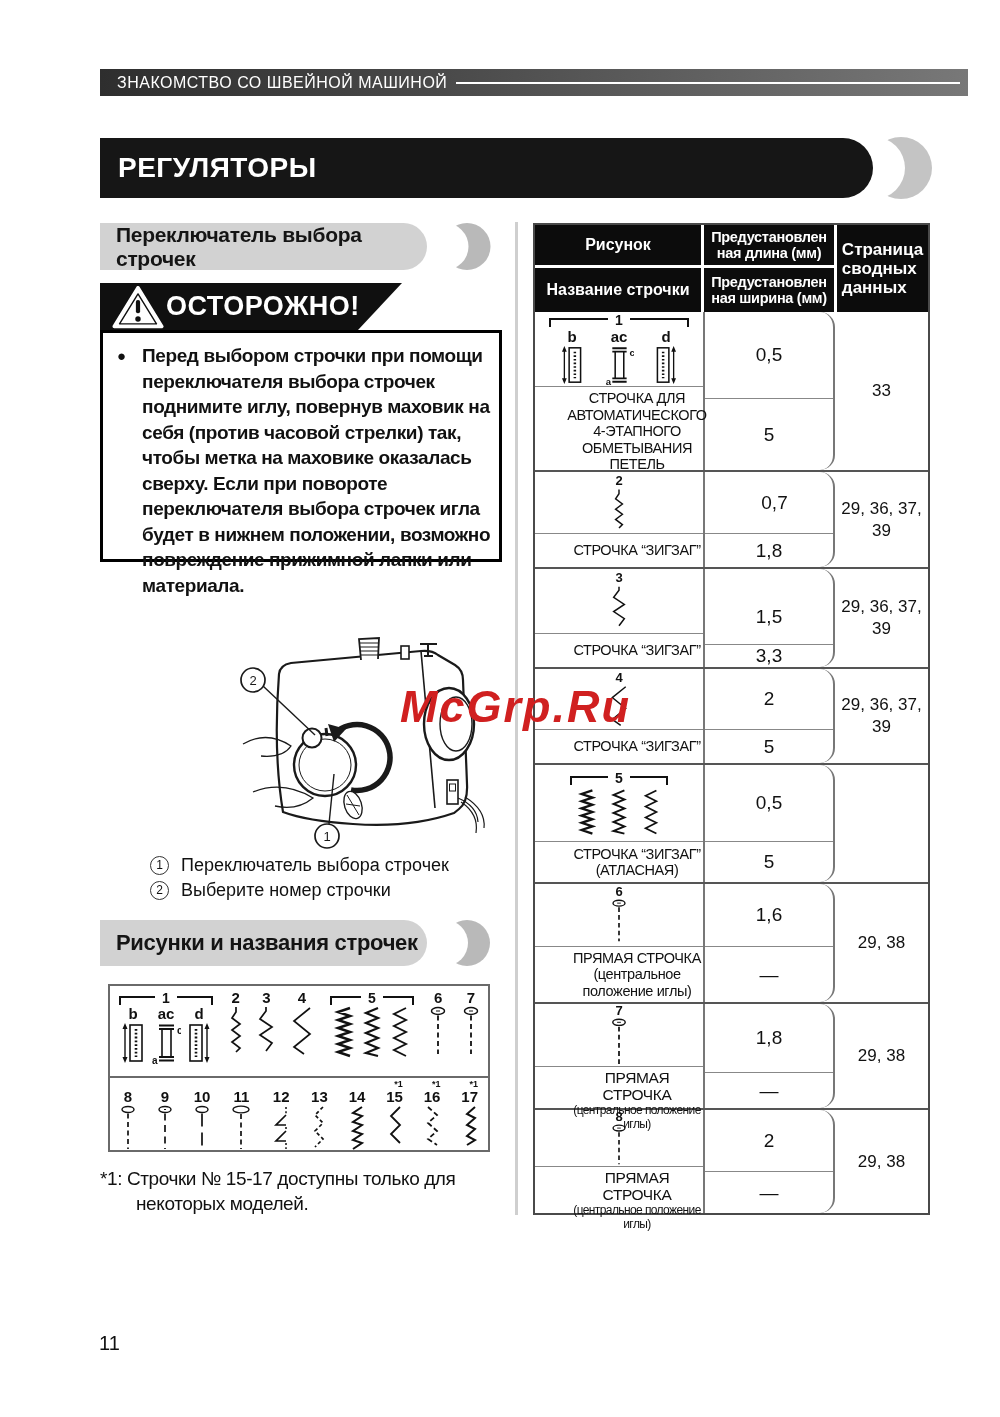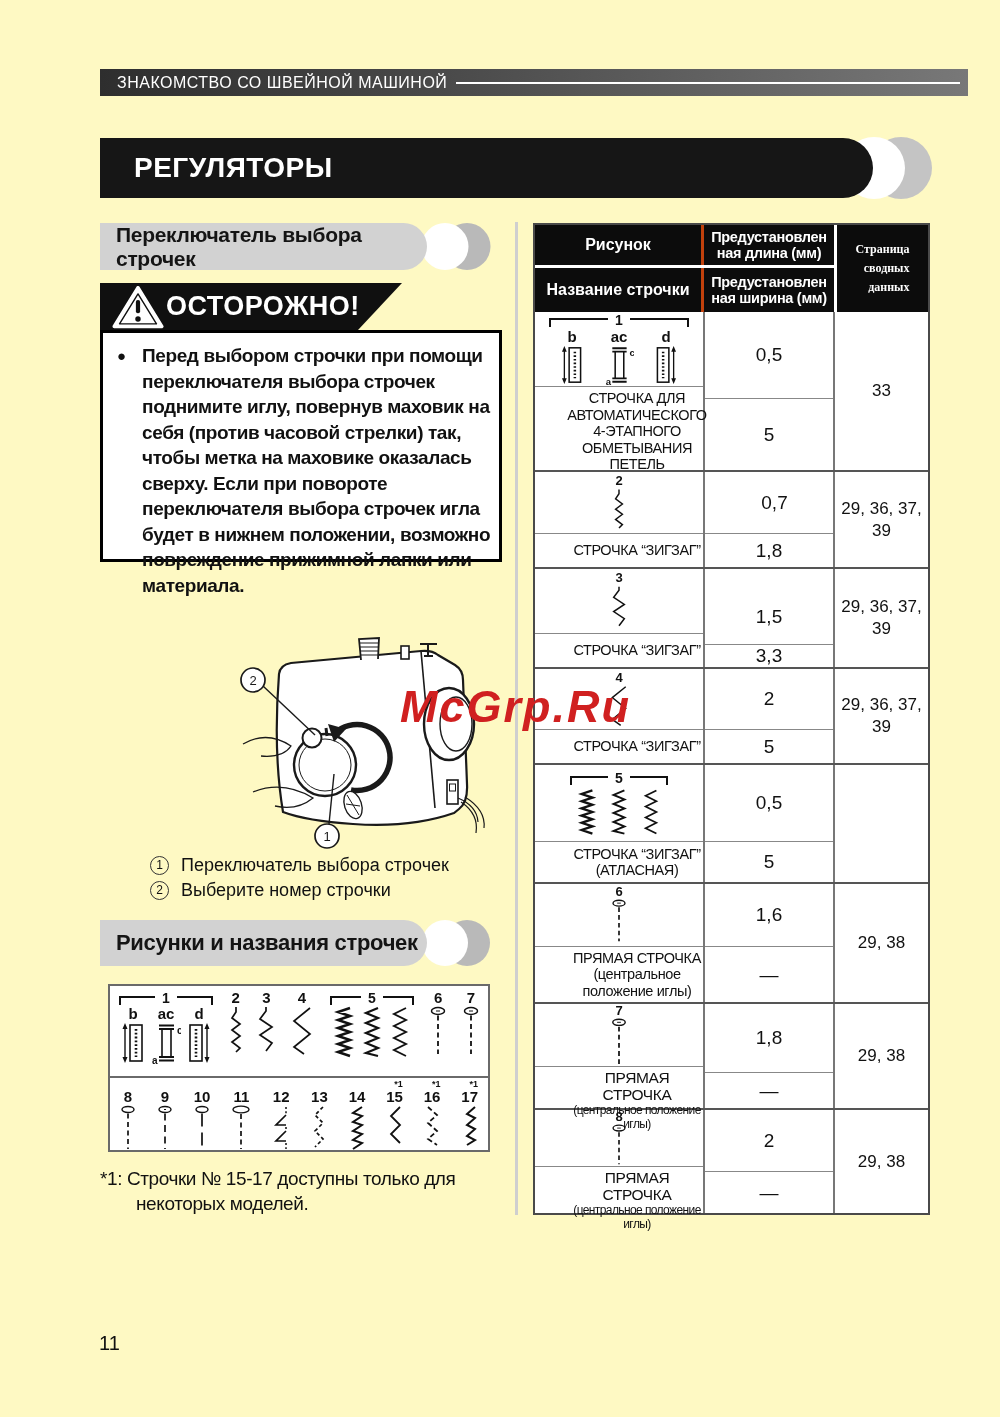--- a/index.html
+++ b/index.html
@@ -1,31 +1,31 @@
 <!DOCTYPE html>
 <html><head>
 <meta charset="utf-8">
 <style>
   html,body{margin:0;padding:0;background:#9e9e9e;}
-  .page{position:relative;width:1000px;height:1417px;background:#fef9c3;margin:0 auto;
+  .page{position:relative;width:1000px;height:1417px;background:#ffffff;margin:0 auto;
         font-family:"Liberation Sans","DejaVu Sans",sans-serif;color:#111;overflow:hidden;}
   .abs{position:absolute;}
   .pre{white-space:pre-line;}
 
   
   .hdr-band{left:100px;top:69px;width:868px;height:27px;
             background:linear-gradient(90deg,#2e2e2e 0%,#4a4a4a 40%,#787878 100%);
             display:flex;align-items:center;}
   .hdr-band .txt{color:#fff;font-size:16px;letter-spacing:.5px;padding-left:17px;}
   .hdr-rule{position:absolute;left:356px;top:13px;width:504px;height:2px;background:#fff;}
 
   
   .reg-band{left:100px;top:138px;width:773px;height:60px;background:#161616;
             border-radius:0 30px 30px 0;display:flex;align-items:center;z-index:3;}
-  .reg-band .txt{color:#fff;font-weight:bold;font-size:28px;letter-spacing:.5px;padding-left:34px;}
+  .reg-band .txt{color:#fff;font-weight:bold;font-size:28px;letter-spacing:.5px;padding-left:18px;}
   .reg-crescent{left:845px;top:137px;z-index:1;}
 
   
   .gbanner{width:327px;height:47px;background:#d2d2d2;border-radius:0 24px 24px 0;
            display:flex;align-items:center;z-index:3;left:100px;}
   .gbanner .txt{font-weight:bold;font-size:21px;color:#141414;padding-left:16px;letter-spacing:-.3px;}
   .gcrescent{z-index:1;}
 
   
   .caution-band{left:100px;top:283px;width:302px;height:47px;background:#101010;
@@ -69,29 +69,29 @@
   
   .watermark{left:400px;top:681px;font-size:45px;font-style:italic;font-weight:600;color:#d02020;
              letter-spacing:2px;z-index:9;}
 
   
   .stable{left:533px;top:223px;width:397px;border:2px solid #4a4a4a;background:#fff;box-sizing:border-box;z-index:2;}
   .t-head{display:flex;background:#0c0c0c;color:#fff;}
   .t-head-main{width:302px;border-right:3px solid #fff;box-sizing:border-box;}
   .t-hrow{display:flex;border-bottom:3px solid #fff;height:40px;}
   .t-hrow.b{border-bottom:none;height:44px;}
-  .t-hc1{width:169px;border-right:3px solid #c2410c;box-sizing:border-box;display:flex;align-items:center;justify-content:center;
+  .t-hc1{width:169px;border-right:3px solid #ffffff;box-sizing:border-box;display:flex;align-items:center;justify-content:center;
          font-weight:bold;font-size:16px;}
   .t-hc2{flex:1;display:flex;align-items:center;justify-content:center;font-weight:bold;font-size:14.5px;
          text-align:center;line-height:16px;letter-spacing:-.3px;}
-  .t-head-pages{flex:1;display:flex;align-items:center;justify-content:center;font-weight:bold;font-size:12px;
-                text-align:right;line-height:19px;font-family:Liberation Serif, serif;}
+  .t-head-pages{flex:1;display:flex;align-items:center;justify-content:center;font-weight:bold;font-size:17px;
+                text-align:left;line-height:19px;}
   .t-group{display:flex;border-top:2px solid #555;}
   .t-left{width:170px;border-right:2px solid #777;box-sizing:border-box;display:flex;flex-direction:column;}
-  .t-mid{width:130px;border-right:2px solid #777;box-sizing:border-box;display:flex;flex-direction:column;}
+  .t-mid{width:130px;border-right:2px solid #777;box-sizing:border-box;display:flex;flex-direction:column;border-radius:15px;}
   .t-pat{border-bottom:1.5px solid #888;display:flex;flex-direction:column;align-items:center;justify-content:center;}
   .t-name{flex:1;display:flex;flex-direction:column;align-items:center;justify-content:center;text-align:center;
           font-size:14.5px;line-height:16.5px;letter-spacing:-.4px;padding:3px 2px;margin-left:36px;}
   .t-name .sub{font-size:12px;letter-spacing:-.6px;line-height:14px;}
   .t-len{border-bottom:1.5px solid #888;display:flex;align-items:center;justify-content:center;font-size:19px;}
   .t-wid{flex:1;display:flex;align-items:center;justify-content:center;font-size:19px;}
   .t-pages{flex:1;display:flex;align-items:center;justify-content:center;font-size:17px;text-align:center;line-height:22px;
            padding:9px 6px;}
   .tnum{font-weight:bold;font-size:13px;line-height:14px;}
   

